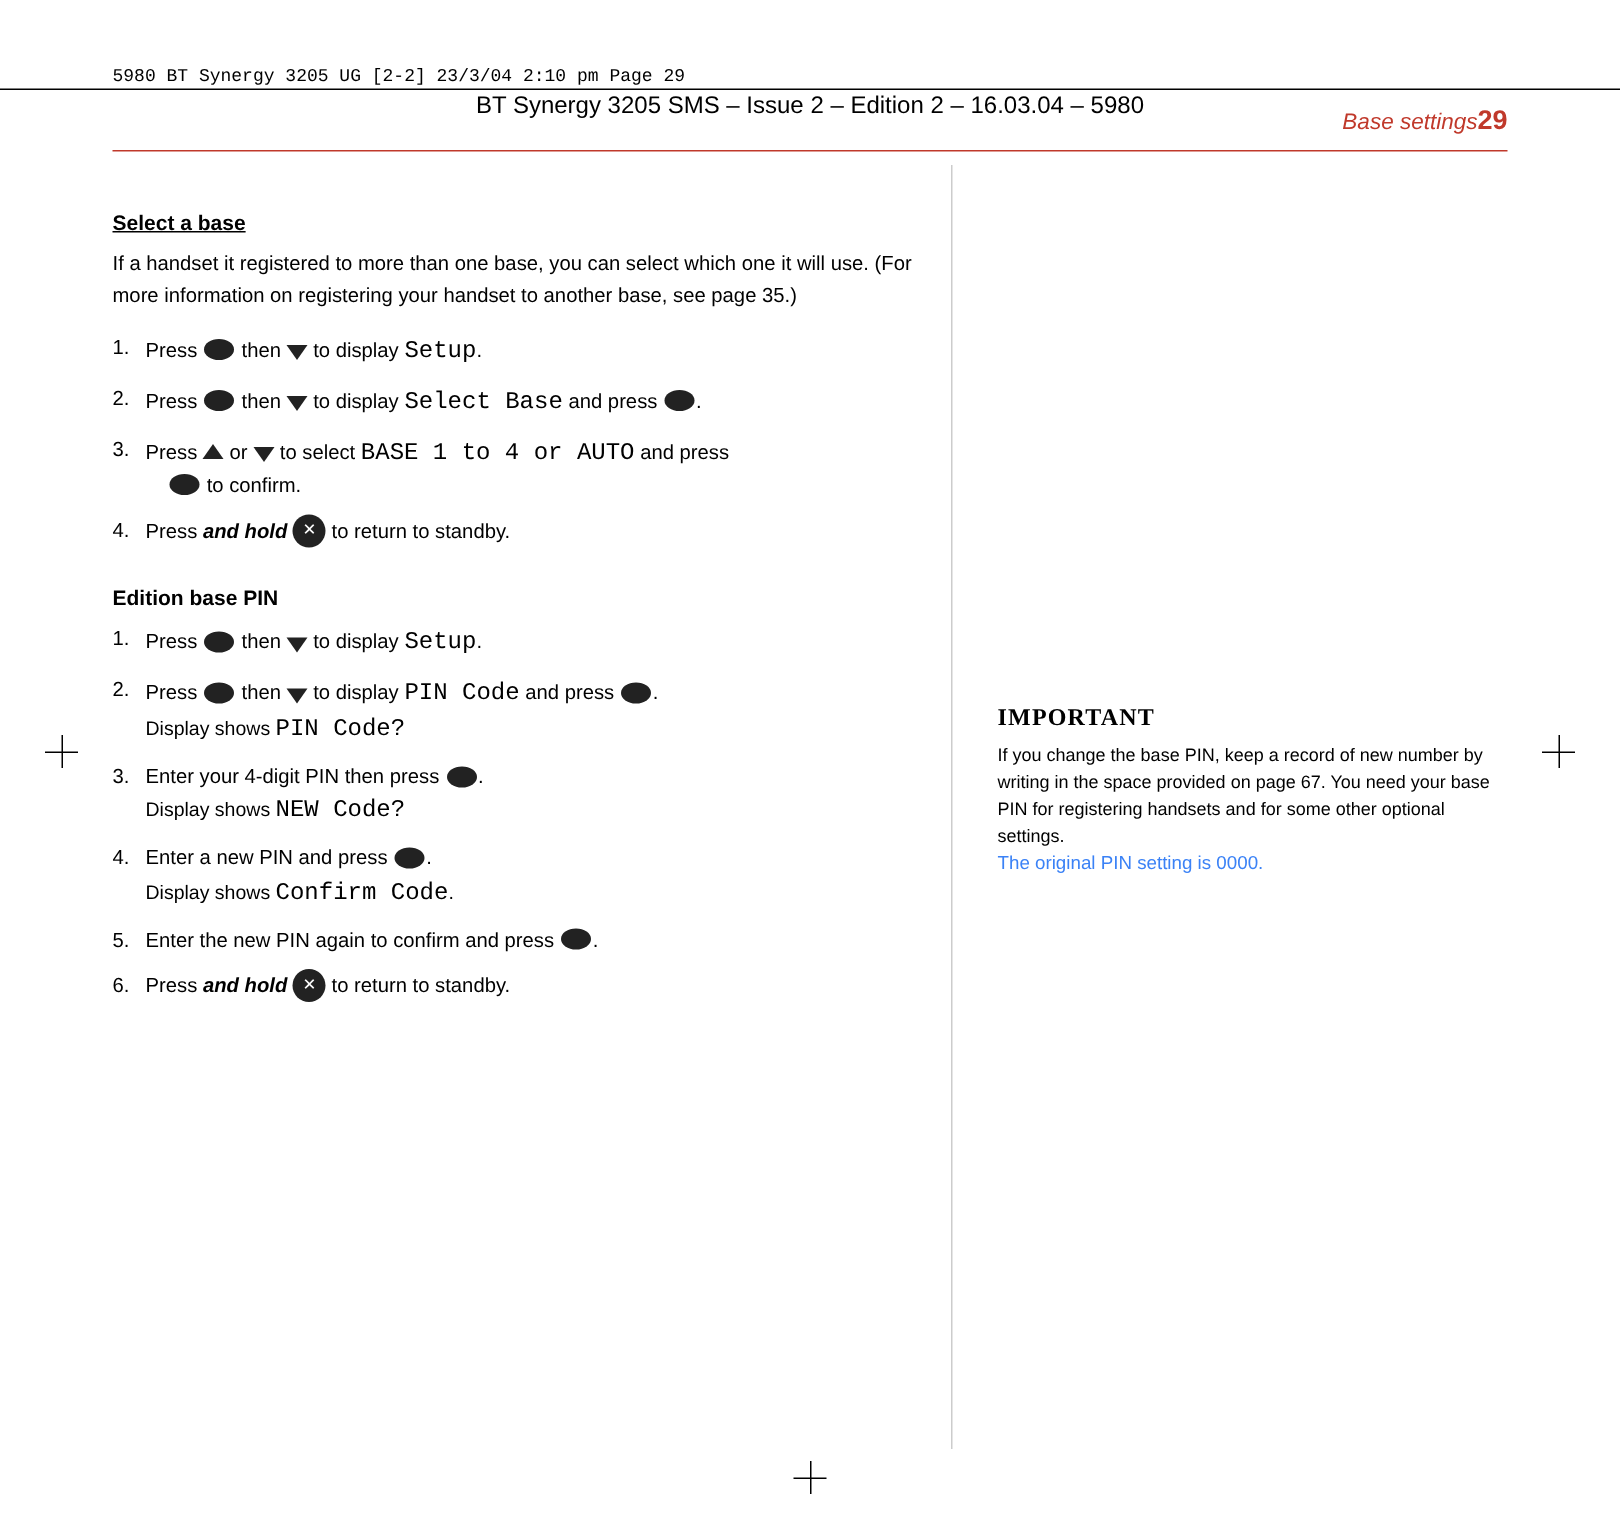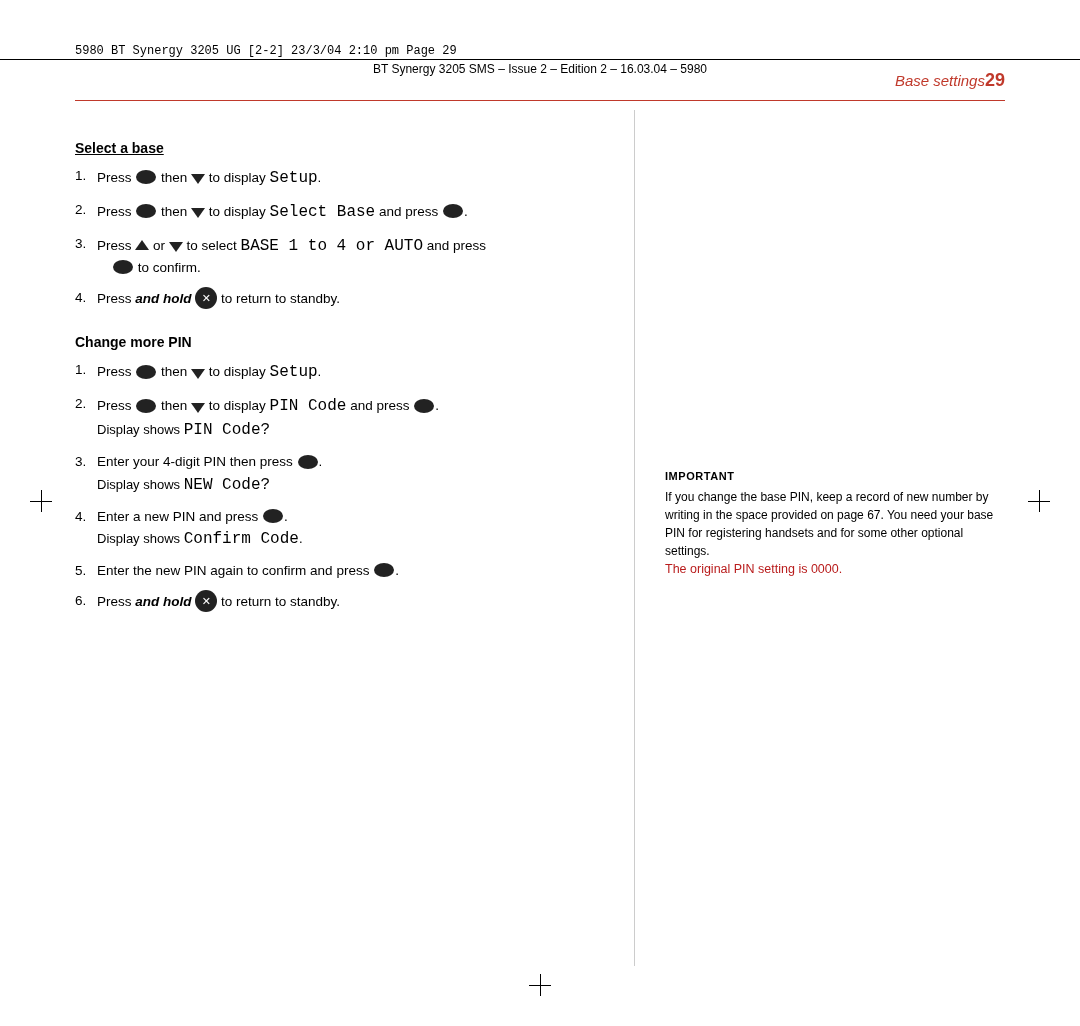--- a/index.html
+++ b/index.html
@@ -29,21 +29,21 @@
       font-family: 'Courier New', monospace;
       font-size: 12px;
       color: #000;
       padding: 8px 75px 0 75px;
       display: flex;
       justify-content: space-between;
       margin-top: 36px;
     }
 
     .header-subtitle {
-      font-size: 12px;
+      font-size: 16px;
       color: #000;
       text-align: center;
       padding-top: 4px;
     }
 
     
     .running-head {
       position: absolute;
       top: 70px;
       right: 75px;
@@ -203,37 +203,38 @@
 
     
     .display-line {
       font-size: 13px;
       margin-top: 15px;
       margin-left: 0;
     }
 
     
     .important-label {
-      font-size: 11px;
+      font-size: 16px;
       font-weight: bold;
       letter-spacing: 0.05em;
       margin-bottom: 6px;
       color: #000;
+      font-family: Liberation Serif, serif;
     }
 
     .important-text {
       font-size: 12px;
       line-height: 1.5;
       color: #000;
       margin-bottom: 0;
     }
 
     .pin-note {
       font-size: 12.5px;
-      color: #b91c1c;
+      color: #3b82f6;
       line-height: 1.5;
     }
 
     
     .crosshair {
       position: absolute;
       width: 22px;
       height: 22px;
     }
 
@@ -312,20 +313,21 @@
 </div>
 
 <div class="top-rule"></div>
 
 <div class="main-content">
 
   <div class="left-col">
 
     <div class="section-heading" style="margin-top:30px;text-decoration:underline;">Select a base</div>
 
+    <p class="intro-text">If a handset it registered to more than one base, you can select which one it will use. (For more information on registering your handset to another base, see page 35.)</p>
 
     <ul class="numbered-list">
       <li>
         <span class="list-num">1.</span>
         <span class="list-content">
           Press <span class="ok-btn"><svg viewBox="0 0 22 16">
                 <ellipse cx="11" cy="8" rx="10" ry="7" fill="#222"></ellipse>
               </svg></span> then <span class="arrow-down-icon"></span> to display <span class="mono">Setup</span>.
         </span>
       </li>
@@ -349,21 +351,21 @@
         </span>
       </li>
       <li>
         <span class="list-num">4.</span>
         <span class="list-content">
           Press <span class="bold-italic">and hold</span> <span class="end-icon"></span> to return to standby.
         </span>
       </li>
     </ul>
 
-    <div class="section-heading" style="margin-top:24px;">Change more PIN</div>
+    <div class="section-heading" style="margin-top:24px;">Edition base PIN</div>
 
     <ul class="numbered-list">
       <li>
         <span class="list-num">1.</span>
         <span class="list-content">
           Press <span class="ok-btn"><svg viewBox="0 0 22 16">
                 <ellipse cx="11" cy="8" rx="10" ry="7" fill="#222"></ellipse>
               </svg></span> then <span class="arrow-down-icon"></span> to display <span class="mono">Setup</span>.
         </span>
       </li>

